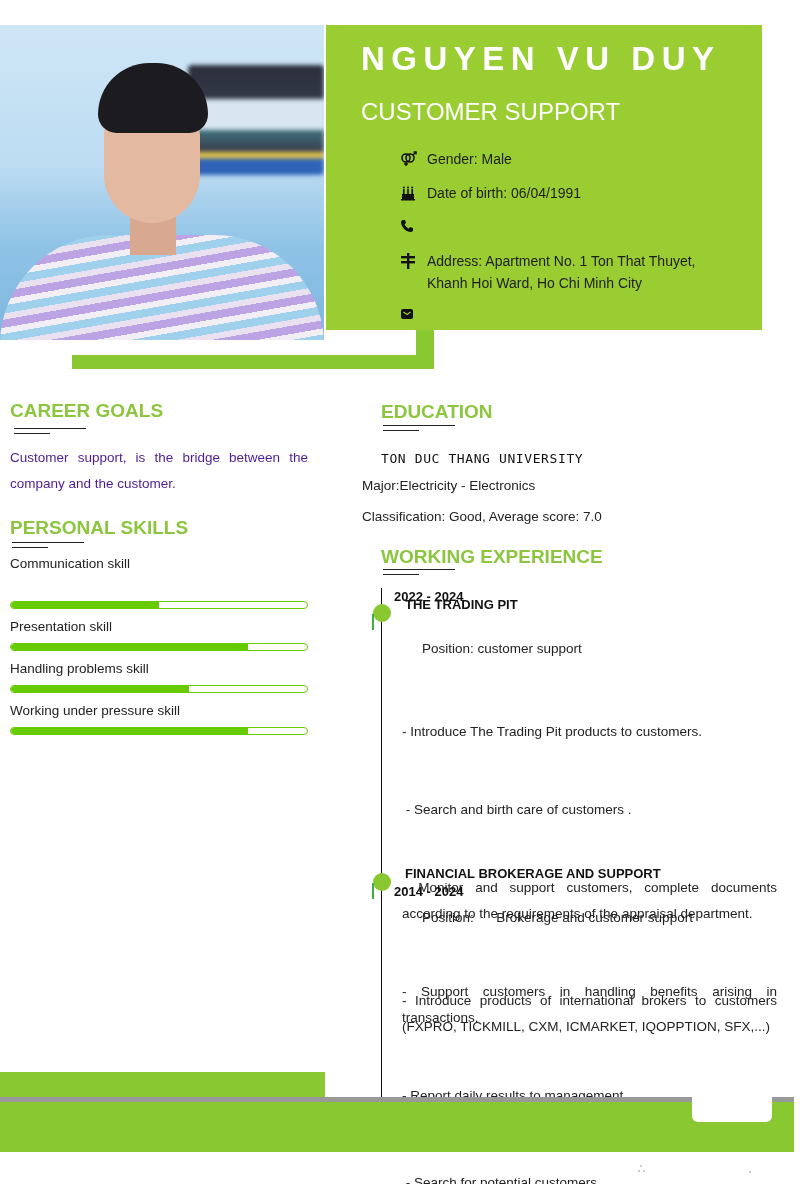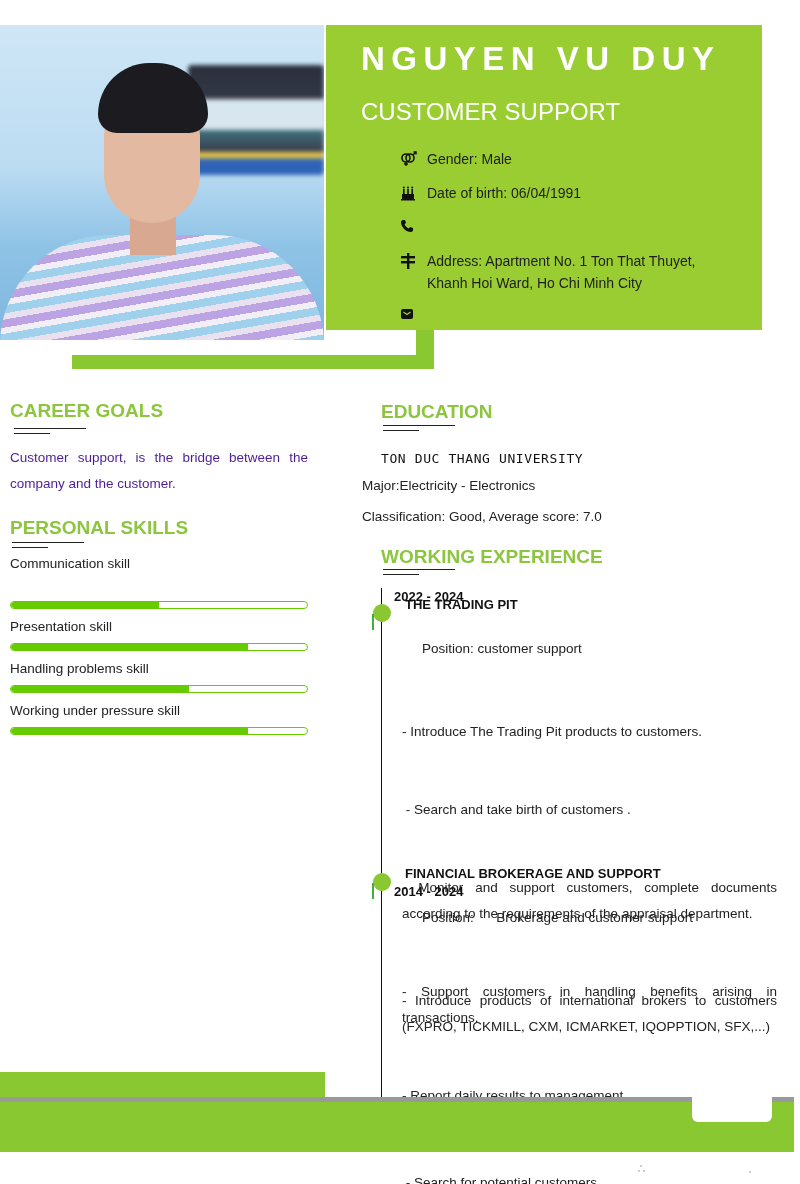--- a/index.html
+++ b/index.html
@@ -184,21 +184,21 @@
 
 <div class="abs tl-line"></div>
 
 <div class="abs tl-dot" style="left:373px; top:604px"></div>
 <div class="abs tl-tick" style="left:372px; top:614px"></div>
 <div class="abs job-company" style="top:597px">THE TRADING PIT</div>
 <div class="abs job-period" style="top:589px">2022 - 2024</div>
 <div class="abs job-pos" style="top:641px">Position: customer support</div>
 <div class="abs job-desc" style="top:667px">
   <div>- Introduce The Trading Pit products to customers.</div>
-  <div> - Search and take birth of customers .</div>
+  <div> - Search and birth care of customers .</div>
   <div>- Monitor and support customers, complete documents according to the requirements of the appraisal department.</div>
   <div>- Support customers in handling benefits arising in transactions.</div>
   <div>- Report daily results to management.</div>
 </div>
 
 <div class="abs tl-dot" style="left:373px; top:873px"></div>
 <div class="abs tl-tick" style="left:372px; top:883px"></div>
 <div class="abs job-company" style="top:866px">FINANCIAL BROKERAGE AND SUPPORT</div>
 <div class="abs job-period" style="top:884px">2014 - 2024</div>
 <div class="abs job-pos" style="top:910px">Position:      Brokerage and customer support</div>

